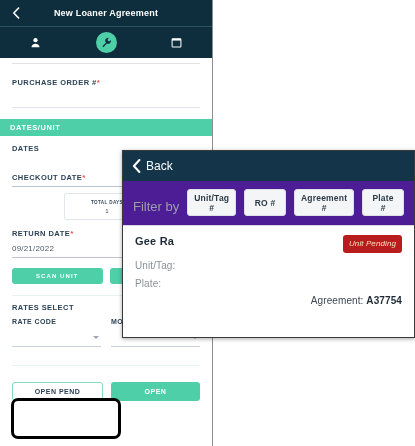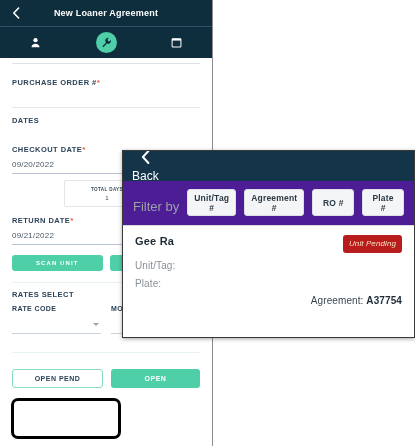--- a/index.html
+++ b/index.html
@@ -302,21 +302,20 @@
     align-items: center;
     position: relative;
   }
   .ag-back {
     display: flex;
     align-items: center;
     gap: 5px;
     margin-left: 9px;
     color: #ffffff;
     font-size: 12px;
-    flex-direction: column;
   }
   .ag-title {
     position: absolute;
     left: 0; right: 0;
     text-align: center;
     color: #ffffff;
     font-size: 12.5px;
     font-weight: bold;
     letter-spacing: 0.8px;
     pointer-events: none;
@@ -430,28 +429,28 @@
 
     <div class="top-rule"></div>
 
     <div class="field-block">
       <div class="field-label">
         <span>PURCHASE ORDER #</span><span class="req">*</span>
       </div>
       <div class="field-underline"></div>
     </div>
 
+    <div class="section-band">DATES/UNIT</div>
 
     <div class="field-block">
       <div class="sub-label">DATES</div>
 
       <div class="sub-label" style="margin-top:20px;">
         <span>CHECKOUT DATE</span><span class="req">*</span>
       </div>
-      <div class="date-value">09/20/2022</div>
       <div class="date-underline"></div>
 
       <div class="days-box">
         <div class="days-box-label">TOTAL DAYS</div>
         <div class="days-box-value">1</div>
       </div>
 
       <div class="sub-label" style="margin-top:9px;">
         <span>RETURN DATE</span><span class="req">*</span>
       </div>
@@ -505,22 +504,22 @@
         <path d="M7.4 1L1.9 7l5.5 6" stroke="#ffffff" stroke-width="2" fill="none" stroke-linecap="round" stroke-linejoin="round"></path>
       </svg>
       <span>Back</span>
     </div>
   </div>
 
   <div class="ag-filter">
     <div class="filter-label">Filter by</div>
     <div class="filter-grid">
       <button class="filter-btn">Unit/Tag #</button>
+      <button class="filter-btn">RO #</button>
       <button class="filter-btn">Agreement #</button>
-      <button class="filter-btn">RO #</button>
       <button class="filter-btn">Plate #</button>
     </div>
   </div>
 
   <div class="ag-list">
     <div>
       <div class="ag-card-top">
         <div class="ag-name">Gee Ra</div>
         <div class="badge">Unit Pending</div>
       </div>

